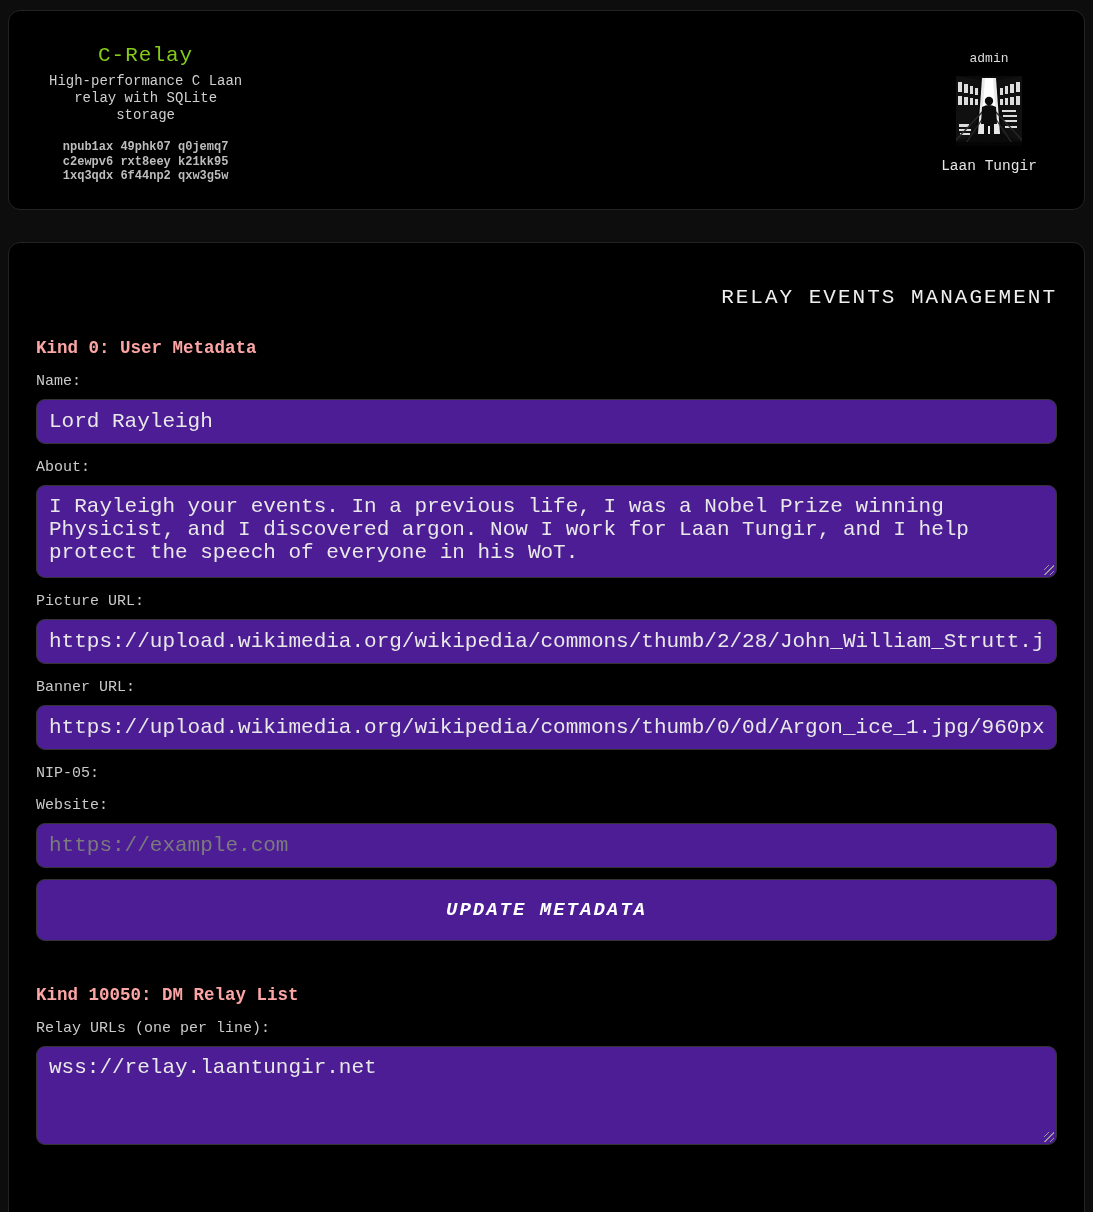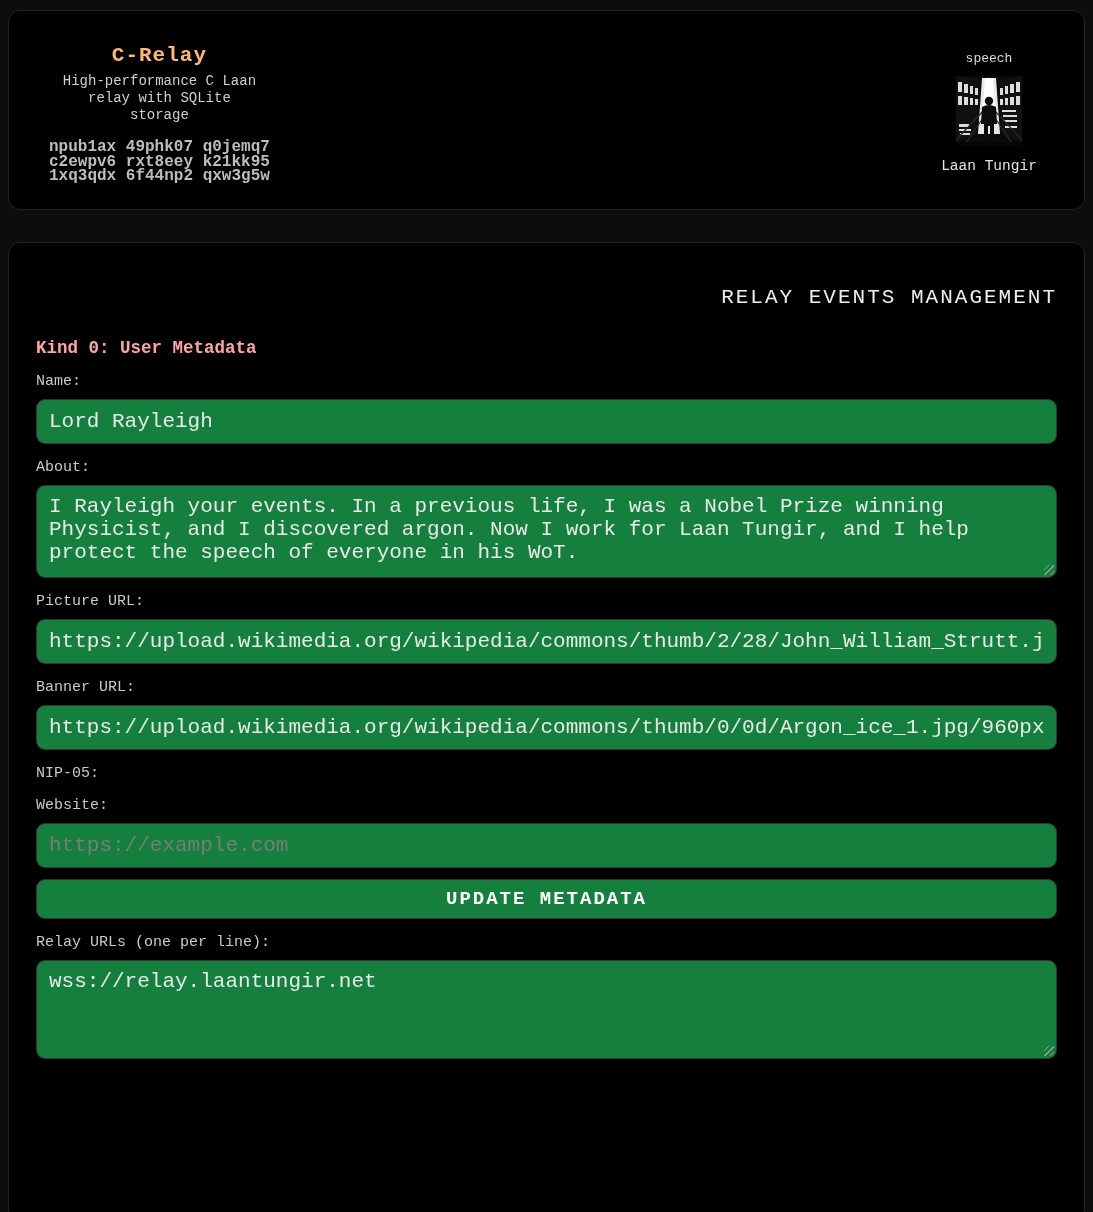--- a/index.html
+++ b/index.html
@@ -32,33 +32,33 @@
     letter-spacing: 7px;
     color: #fff;
     padding-left: 0px;
   }
   .header-center {
     padding-top: 33px;
     text-align: center;
   }
   .header-title {
     font-size: 21px;
-    font-weight: bold;
-    color: #fdba74;
+    font-weight: normal;
+    color: #84cc16;
     letter-spacing: 1px;
   }
   .header-sub {
     margin-top: 6px;
     font-size: 14px;
     line-height: 17px;
     color: #cfcfcf;
   }
   .npub-block {
     margin-top: 16px;
-    font-size: 16px;
+    font-size: 12px;
     font-weight: bold;
     line-height: 14.5px;
     color: #bdbdbd;
   }
   .header-admin {
     padding-top: 40px;
     text-align: center;
     width: 110px;
   }
   .admin-label {
@@ -98,21 +98,21 @@
   }
   .section-heading.dm { margin-top: 44px; }
   .field-label {
     display: block;
     font-size: 15px;
     color: #c9c9c9;
     margin: 15px 0 9px;
   }
   .text-input, .text-area, .action-button {
     width: 100%;
-    background: #15803d;
+    background: #4c1d95;
     border: 1px solid #343434;
     border-radius: 9px;
     color: #e8e8e8;
     font-family: "Liberation Mono", "DejaVu Sans Mono", monospace;
     font-size: 21px;
   }
   .text-input {
     height: 45px;
     padding: 0 12px;
     outline: none;
@@ -132,27 +132,28 @@
   .resize-grip {
     position: absolute;
     right: 3px;
     bottom: 3px;
     width: 10px;
     height: 10px;
     background: repeating-linear-gradient(135deg, transparent 0 3px, #9a9a9a 3px 4px);
     pointer-events: none;
   }
   .action-button {
-    height: 40px;
+    height: 62px;
     margin-top: 11px;
     font-weight: bold;
     font-size: 19px;
     letter-spacing: 2px;
     color: #fff;
     cursor: pointer;
+    font-style: italic;
   }
 </style>
 </head>
 <body>
 
 <div class="card header-card">
 
   <div class="header-center">
     <div class="header-title">C-Relay</div>
     <div class="header-sub">
@@ -161,21 +162,21 @@
       <div>storage</div>
     </div>
     <div class="npub-block">
       <div>npub1ax 49phk07 q0jemq7</div>
       <div>c2ewpv6 rxt8eey k21kk95</div>
       <div>1xq3qdx 6f44np2 qxw3g5w</div>
     </div>
   </div>
 
   <div class="header-admin">
-    <div class="admin-label">speech</div>
+    <div class="admin-label">admin</div>
     <svg class="admin-avatar" viewBox="0 0 66 70" xmlns="http://www.w3.org/2000/svg">
       <rect x="0" y="0" width="66" height="70" fill="#0a0a0a"></rect>
 
       <polygon points="26,2 40,2 44,58 22,58" fill="#e8e8e8"></polygon>
       <polygon points="29,2 37,2 39,30 27,30" fill="#ffffff"></polygon>
 
       <polygon points="0,0 24,4 20,58 0,66" fill="#101010"></polygon>
       <polygon points="66,0 42,4 46,58 66,66" fill="#101010"></polygon>
 
       <g fill="#dcdcdc">
@@ -244,20 +245,21 @@
   <label class="field-label">Banner URL:</label>
   <input class="text-input" type="text" value="https://upload.wikimedia.org/wikipedia/commons/thumb/0/0d/Argon_ice_1.jpg/960px-" style="">
 
   <label class="field-label">NIP-05:</label>
 
   <label class="field-label">Website:</label>
   <input class="text-input" type="text" placeholder="https://example.com" style="">
 
   <button class="action-button">UPDATE METADATA</button>
 
+  <div class="section-heading dm">Kind 10050: DM Relay List</div>
 
   <label class="field-label">Relay URLs (one per line):</label>
   <div class="ta-wrap">
     <textarea class="text-area relays" style="">wss://relay.laantungir.net</textarea>
     <div class="resize-grip"></div>
   </div>
 
   
 </div>
 

